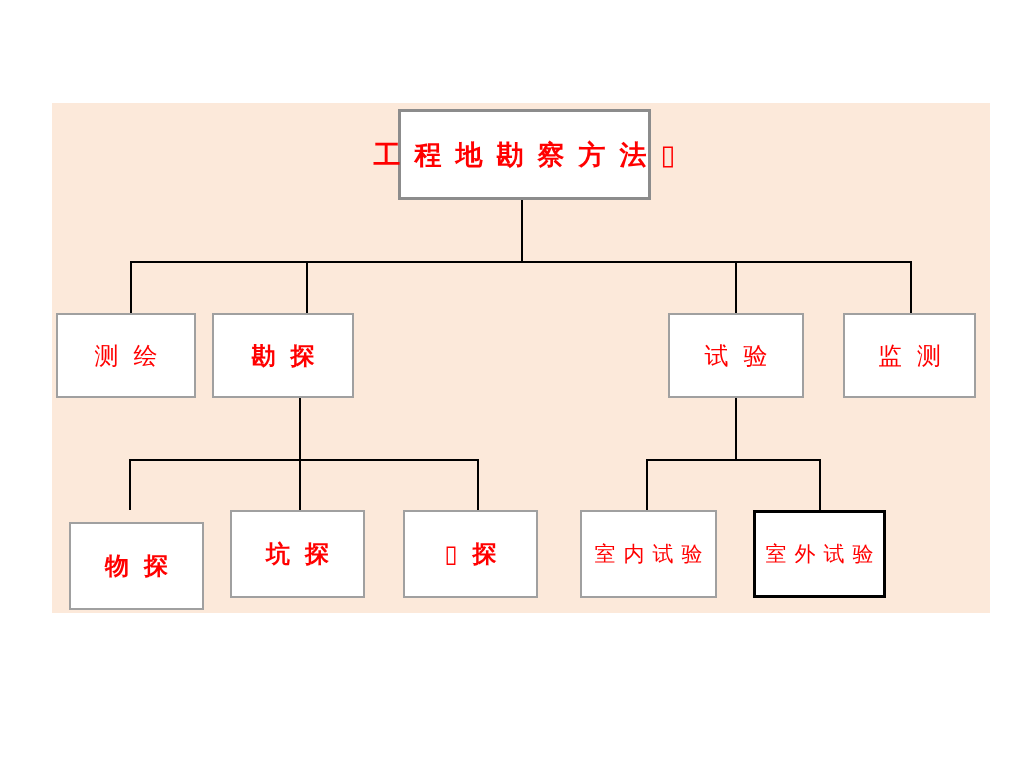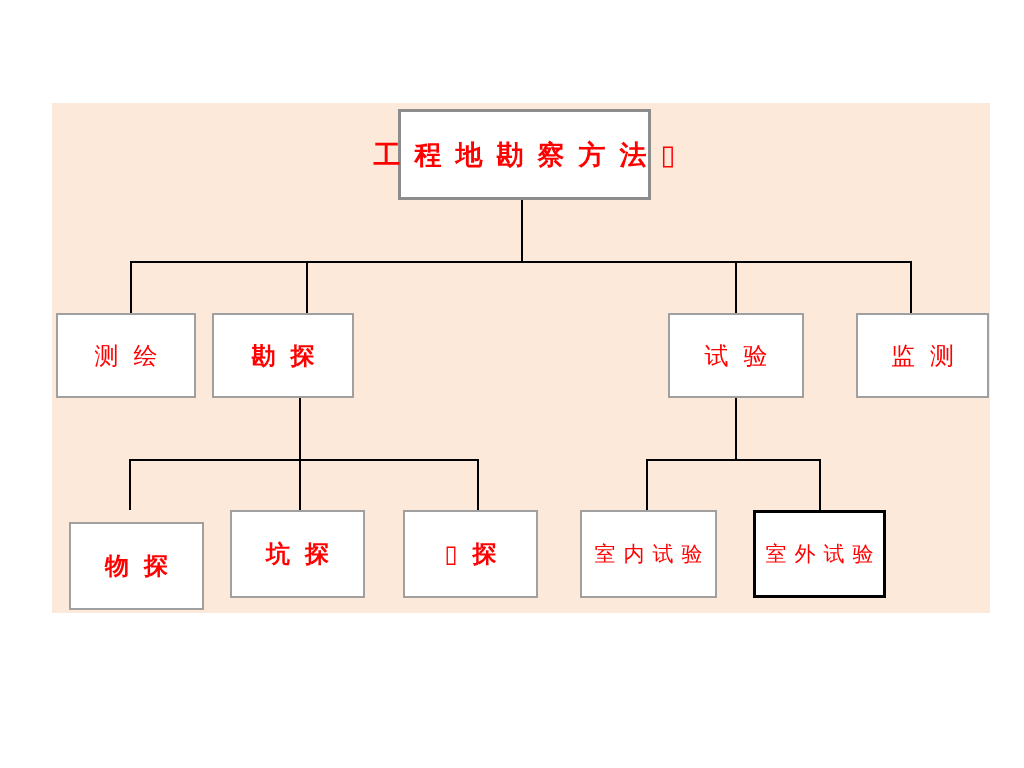--- a/index.html
+++ b/index.html
@@ -53,21 +53,21 @@
   .node--root .lbl { letter-spacing: 14px; padding-left: 14px; }
   .node--small { font-size: 21px; }
   .node--small .lbl { letter-spacing: 8px; padding-left: 8px; }
   .node--dark { border: 3px solid var(--border-dark, #000000); }
 
   
   .pos-root    { left: 398px; top: 109px; width: 253px; height: 91px; }
   .pos-cehui   { left:  56px; top: 313px; width: 140px; height: 85px; text-align: center; }
   .pos-kantan  { left: 212px; top: 313px; width: 142px; height: 85px; }
   .pos-shiyan  { left: 668px; top: 313px; width: 136px; height: 85px; font-family: Liberation Mono, monospace; }
-  .pos-jiance  { left: 843px; top: 313px; width: 133px; height: 85px; margin-left: 13px; }
+  .pos-jiance  { left: 843px; top: 313px; width: 133px; height: 85px; }
   .pos-wutan   { left:  69px; top: 510px; width: 135px; height: 88px; margin-top: 12px; }
   .pos-kengtan { left: 230px; top: 510px; width: 135px; height: 88px; }
   .pos-zuantan { left: 403px; top: 510px; width: 135px; height: 88px; }
   .pos-shinei  { left: 580px; top: 510px; width: 137px; height: 88px; }
   .pos-shiwai  { left: 753px; top: 510px; width: 133px; height: 88px; justify-content: center; }
 
   
   .ln-v-root        { left: 521px; top: 200px; width: 2px;   height: 62px; }
   .ln-h-top         { left: 130px; top: 261px; width: 782px; height: 2px;  }
   .ln-v-l2-cehui    { left: 130px; top: 263px; width: 2px;   height: 50px; }

